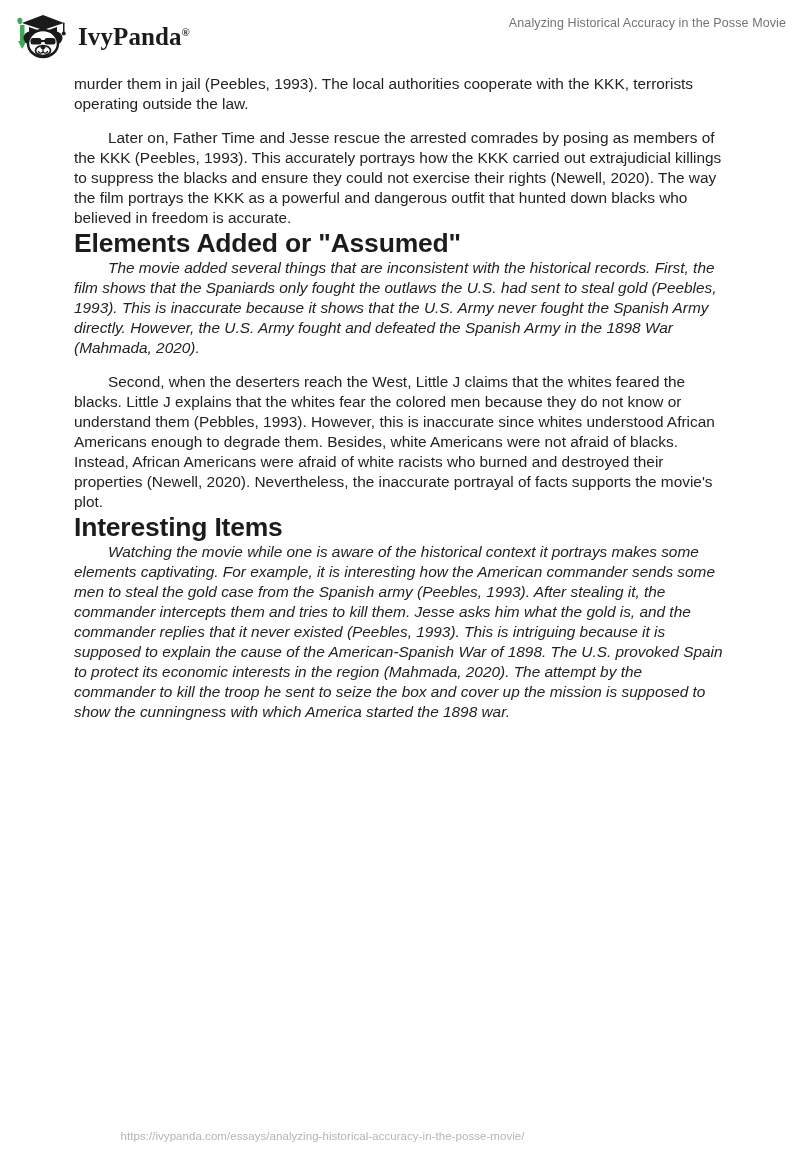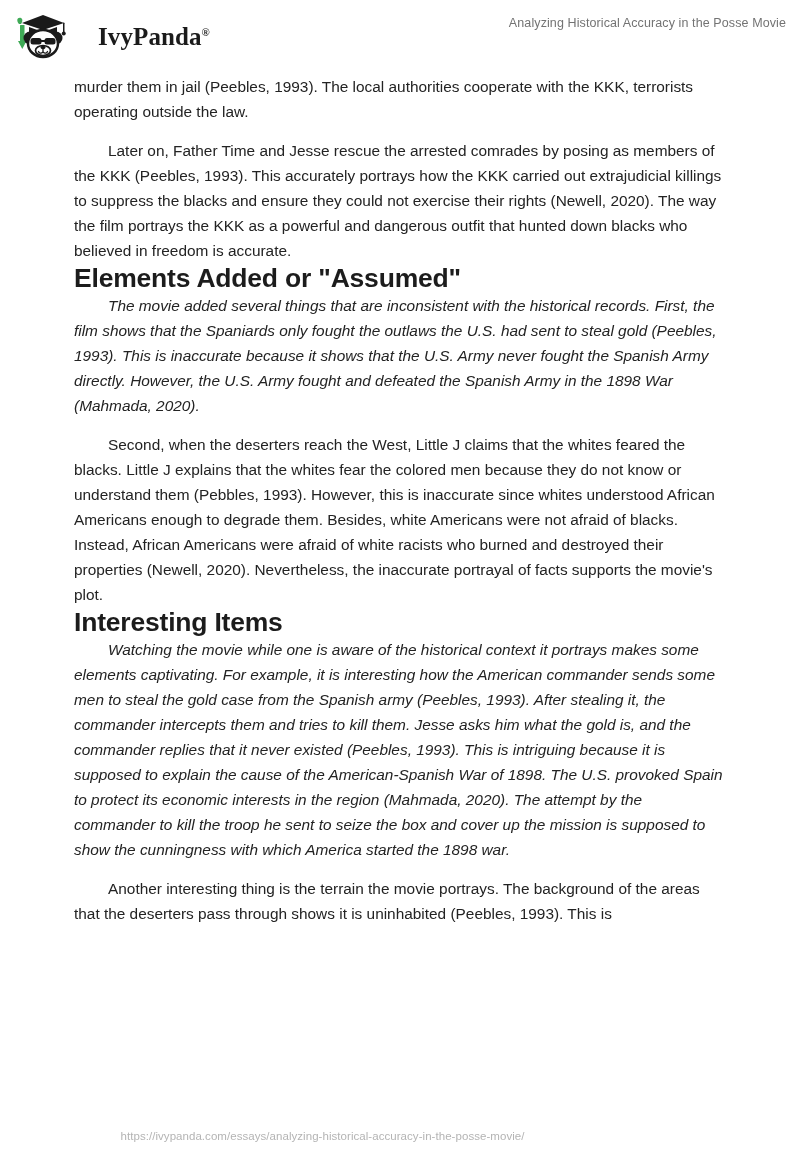--- a/index.html
+++ b/index.html
@@ -40,21 +40,20 @@
   }
   .brand-word {
     font-family: "Liberation Serif", serif;
     font-weight: bold;
     font-size: 25px;
     color: #1b1b1b;
     letter-spacing: 0.1px;
     line-height: 1;
     position: relative;
     white-space: nowrap;
-    margin-left: 20px;
   }
   .brand-reg {
     font-family: "Liberation Serif", serif;
     font-size: 11px;
     vertical-align: super;
     font-weight: bold;
   }
   .header-title {
     position: absolute;
     right: 14px;
@@ -69,21 +68,21 @@
   
   .doc {
     position: absolute;
     left: 74px;
     top: 74px;
     width: 651px;
   }
   .doc p {
     margin: 0 0 0 0;
     font-size: 15.4px;
-    line-height: 25px;
+    line-height: 20px;
     color: #232323;
     text-indent: 34px;
     text-align: left;
   }
   .doc p.no-indent {
     text-indent: 0;
   }
   .doc p + p {
     margin-top: 14px;
   }
@@ -170,18 +169,17 @@
   <h2 class="gap-before-h2">Elements Added or "Assumed"</h2>
 
   <p class="gap-after-h2">The movie added several things that are inconsistent with the historical records. First, the film shows that the Spaniards only fought the outlaws the U.S. had sent to steal gold (Peebles, 1993). This is inaccurate because it shows that the U.S. Army never fought the Spanish Army directly. However, the U.S. Army fought and defeated the Spanish Army in the 1898 War (Mahmada, 2020).</p>
 
   <p>Second, when the deserters reach the West, Little J claims that the whites feared the blacks. Little J explains that the whites fear the colored men because they do not know or understand them (Pebbles, 1993). However, this is inaccurate since whites understood African Americans enough to degrade them. Besides, white Americans were not afraid of blacks. Instead, African Americans were afraid of white racists who burned and destroyed their properties (Newell, 2020). Nevertheless, the inaccurate portrayal of facts supports the movie's plot.</p>
 
   <h2 class="gap-before-h2">Interesting Items</h2>
 
   <p class="gap-after-h2">Watching the movie while one is aware of the historical context it portrays makes some elements captivating. For example, it is interesting how the American commander sends some men to steal the gold case from the Spanish army (Peebles, 1993). After stealing it, the commander intercepts them and tries to kill them. Jesse asks him what the gold is, and the commander replies that it never existed (Peebles, 1993). This is intriguing because it is supposed to explain the cause of the American-Spanish War of 1898. The U.S. provoked Spain to protect its economic interests in the region (Mahmada, 2020). The attempt by the commander to kill the troop he sent to seize the box and cover up the mission is supposed to show the cunningness with which America started the 1898 war.</p>
 
-  <p>Another interesting thing is the terrain the movie portrays. The background of the areas that the deserters pass through shows it is uninhabited (Peebles, 1993). This is</p>
 </div>
 
 <div class="page-footer">
   <div class="footer-url">https://ivypanda.com/essays/analyzing-historical-accuracy-in-the-posse-movie/</div>
 </div>
 
 </body></html>

